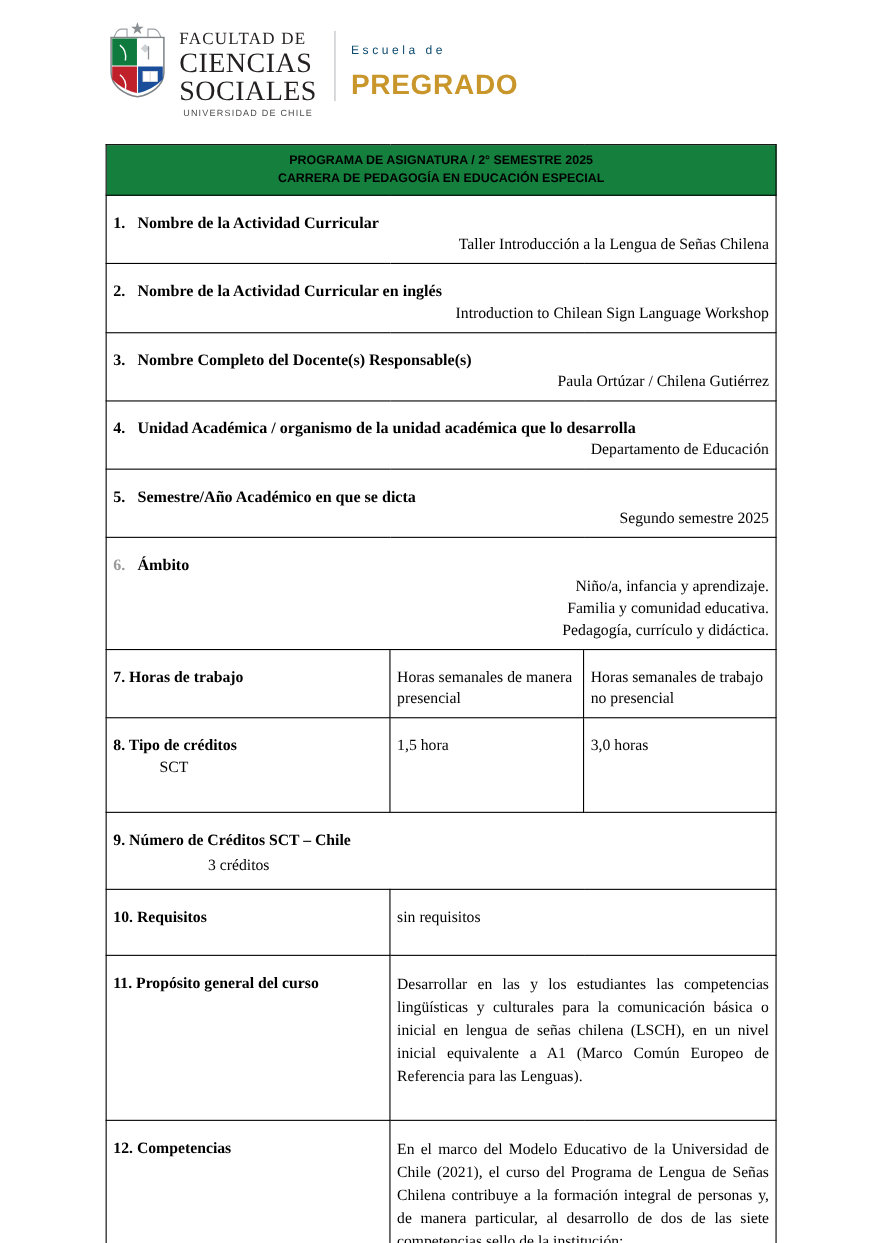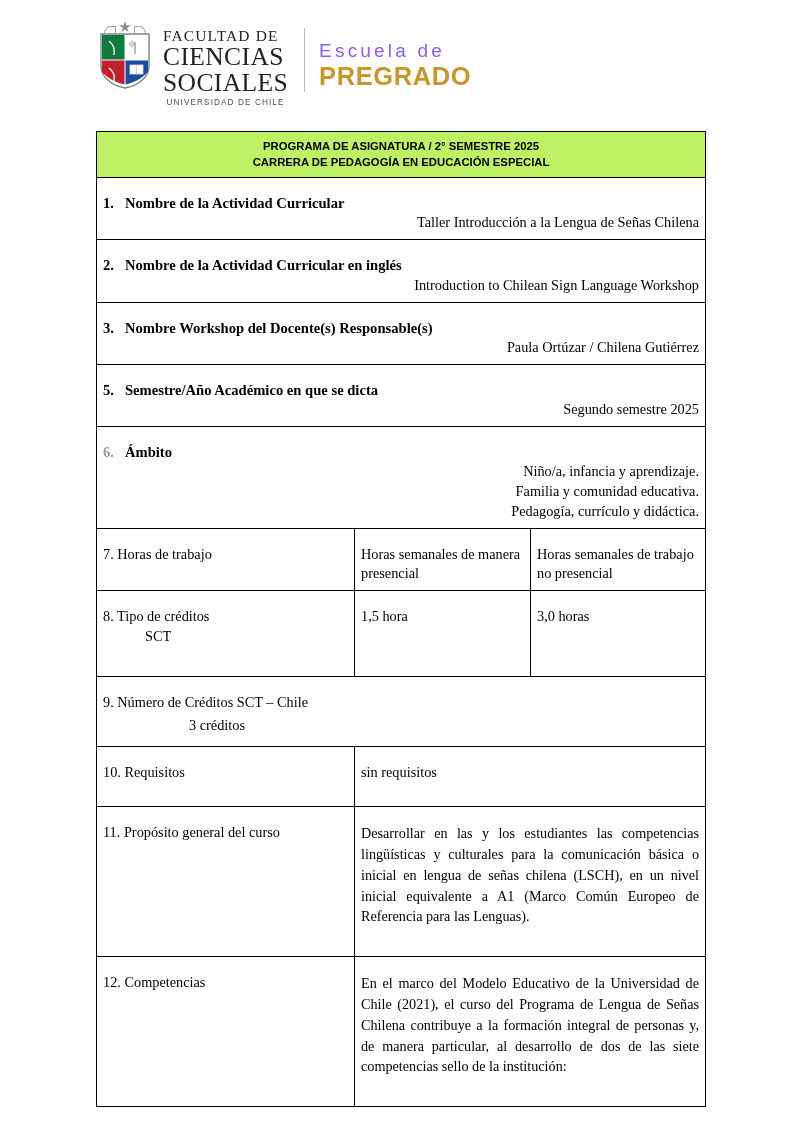--- a/index.html
+++ b/index.html
@@ -107,48 +107,48 @@
     height: 64px;
     margin: 10px 14px 0 16px;
     flex: none;
   }
 
   .escuela-block {
     padding-top: 22px;
   }
   .escuela {
     font-family: "Liberation Sans", sans-serif;
-    font-size: 19px;
+    font-size: 11px;
     letter-spacing: 3.2px;
-    color: #8b5cf6;
+    color: #0c4a6e;
   }
   .pregrado {
     font-family: "Liberation Sans", sans-serif;
     font-weight: bold;
     font-size: 25.5px;
     letter-spacing: 0.6px;
     color: #c8962b;
     line-height: 1.05;
-    margin-top: 1px;
+    margin-top: 12px;
   }
 
   
   table.doc {
     border-collapse: collapse;
     table-layout: fixed;
     margin: 31px 0 0 96px;
     width: 609px;
   }
   table.doc td {
     border: 1px solid #000000;
     vertical-align: top;
     padding: 16px 6px 7px 6px;
   }
   .title-cell {
-    background: #bef264;
+    background: #15803d;
     text-align: center;
     font-family: "Liberation Sans", sans-serif;
     font-weight: bold;
     font-size: 11.3px;
     line-height: 1.42;
     padding: 6px 4px 7px 4px !important;
   }
 
   .num-row td {
     padding-top: 5px;
@@ -170,21 +170,21 @@
     font-family: "Liberation Serif", serif;
     font-size: 14.3px;
     line-height: 1.33;
     padding-left: 28px;
     text-align: right;
   }
   .item-body div { margin-top: 1px; }
 
   .lbl {
     font-family: "Liberation Serif", serif;
-    font-weight: normal;
+    font-weight: bold;
     font-size: 14.3px;
     line-height: 1.3;
   }
   .lbl-sub {
     font-family: "Liberation Serif", serif;
     font-size: 14.3px;
     padding-left: 42px;
     margin-top: 2px;
   }
   .cellval {
@@ -281,28 +281,38 @@
           </div>
           <div class="item-body">
             <div>Introduction to Chilean Sign Language Workshop</div>
           </div>
         </td>
       </tr>
 
       <tr class="num-row">
         <td colspan="3">
           <div class="item-head">
-            <span class="num">3.</span><span>Nombre Workshop del Docente(s) Responsable(s)</span>
+            <span class="num">3.</span><span>Nombre Completo del Docente(s) Responsable(s)</span>
           </div>
           <div class="item-body">
             <div>Paula Ortúzar / Chilena Gutiérrez</div>
           </div>
         </td>
       </tr>
 
+      <tr class="num-row">
+        <td colspan="3">
+          <div class="item-head">
+            <span class="num">4.</span><span>Unidad Académica / organismo de la unidad académica que lo desarrolla</span>
+          </div>
+          <div class="item-body">
+            <div>Departamento de Educación</div>
+          </div>
+        </td>
+      </tr>
 
       <tr class="num-row">
         <td colspan="3">
           <div class="item-head">
             <span class="num">5.</span><span>Semestre/Año Académico en que se dicta</span>
           </div>
           <div class="item-body">
             <div>Segundo semestre 2025</div>
           </div>
         </td>

